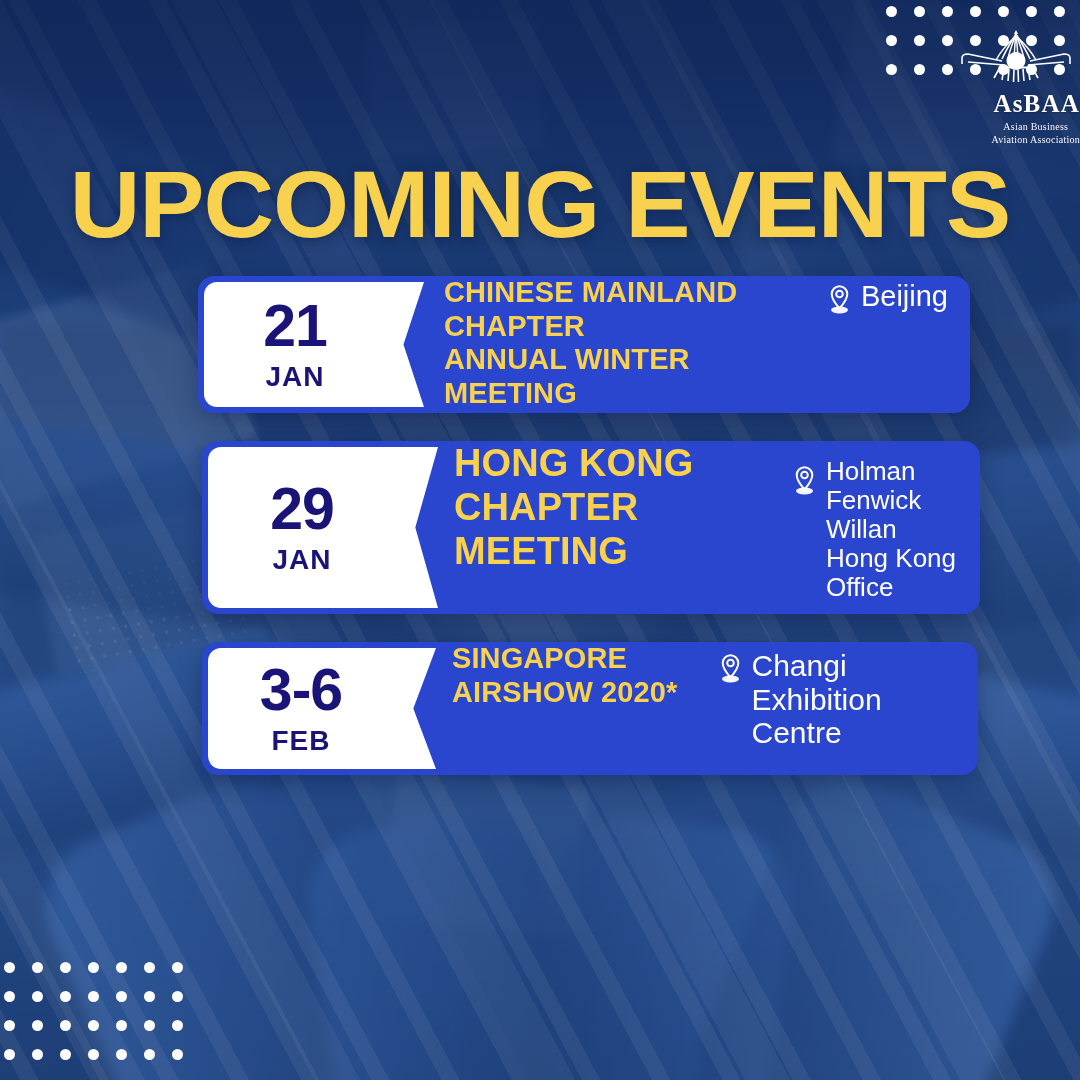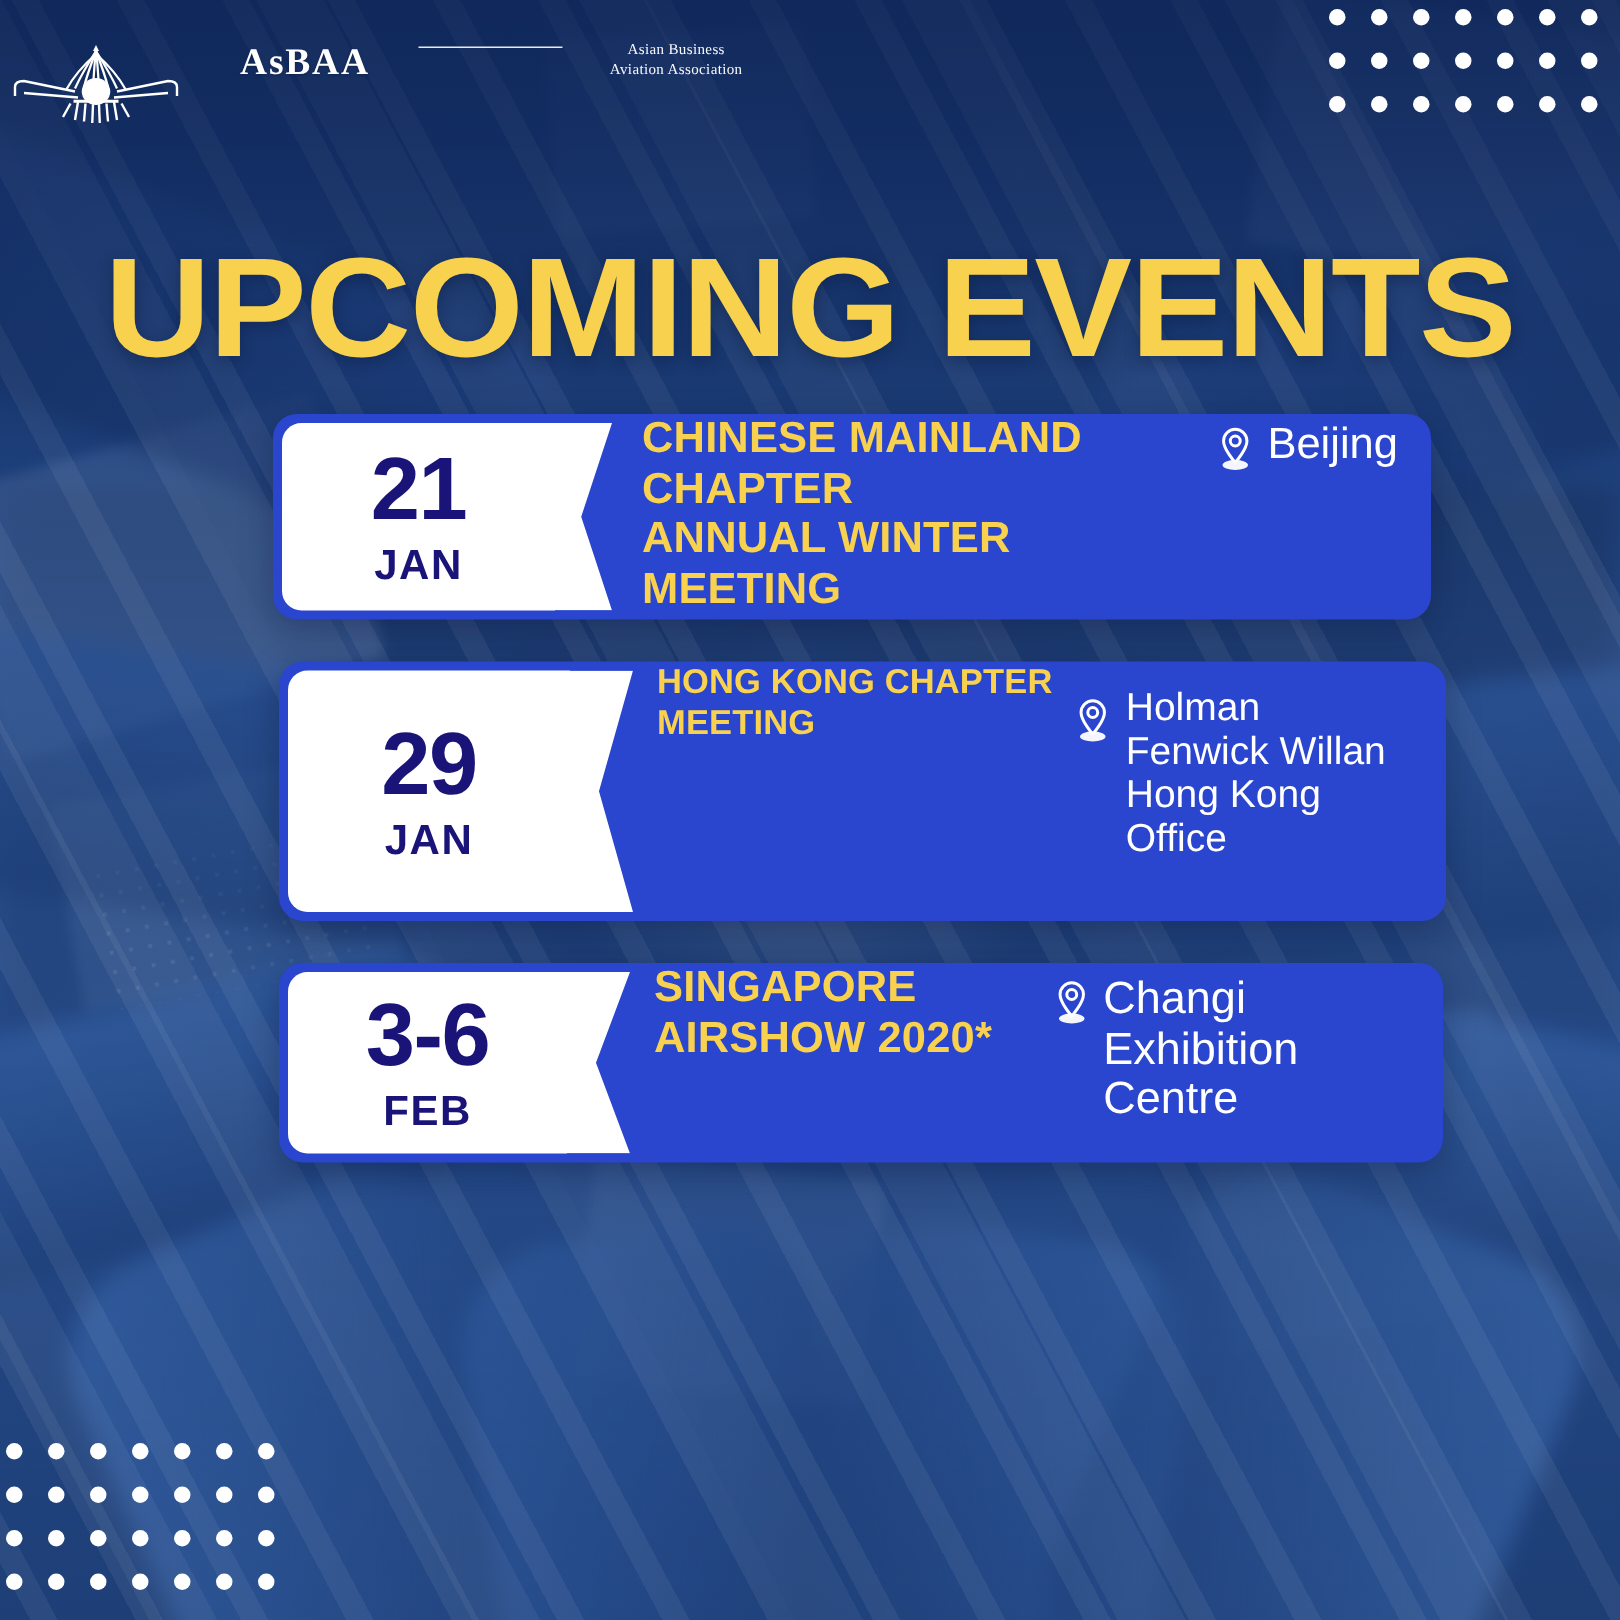--- a/index.html
+++ b/index.html
@@ -102,23 +102,22 @@
   .dots span{
     display:block;position:absolute;width:11px;height:11px;border-radius:50%;
     background:#ffffff;
   }
   #dots-tr{right:8px;top:6px;width:186px;height:86px;}
   #dots-bl{left:4px;bottom:0px;width:186px;height:118px;}
 
   
   .logo{
     position:absolute;left:0;right:0;top:28px;height:110px;
-    display:flex;align-items:flex-start;justify-content:flex-start;
+    display:flex;flex-direction:column;align-items:flex-end;justify-content:flex-start;
     color:#fff;
-    gap:32px;
   }
   .logo svg{display:block;}
   .logo-name{
     font-family:"Liberation Serif", serif;font-weight:700;
     font-size:25px;letter-spacing:1.2px;line-height:1;margin-top:1px;
     text-shadow:0 1px 2px rgba(0,0,0,.25);
   }
   .logo-rule{width:96px;height:1px;background:rgba(255,255,255,.9);margin:3px 0 2px;}
   .logo-sub{
     font-family:"Liberation Serif", serif;font-size:10px;line-height:1.25;
@@ -129,21 +128,21 @@
   .headline{
     position:absolute;left:0;right:0;top:158px;text-align:center;
     font-family:"Liberation Sans", sans-serif;
     font-weight:700;font-size:94px;line-height:1;
     letter-spacing:-1px;color:#F8D14E;
     transform:scaleX(1.04);
     text-shadow:0 3px 10px rgba(10,26,64,.45);
   }
 
   
-  .cards{position:absolute;left:0;right:0;top:276px;}
+  .cards{position:absolute;left:16px;right:0;top:276px;}
   .card{
     position:relative;margin:0 auto 28px;
     background:#2A45CE;border-radius:16px;
     display:flex;align-items:stretch;
     box-shadow:0 6px 22px rgba(8,20,60,.35);
   }
   .card-1{width:772px;height:137px;margin-left:182px;}
   .card-2{width:778px;height:173px;margin-left:186px;}
   .card-3{width:776px;height:133px;margin-left:186px;margin-bottom:0;}
 
@@ -182,21 +181,21 @@
   .ev-title{
     color:#F8D14E;font-weight:700;font-size:30px;line-height:1.16;
     letter-spacing:.1px;
   }
   .ev-loc{
     display:flex;align-items:flex-start;gap:9px;
     color:#ffffff;font-size:30px;line-height:1.12;font-weight:400;margin-top:6px;
   }
   .card-1 .ev-title{font-size:29px;}
   .card-1 .ev-loc{font-size:29px;margin-top:4px;}
-  .card-2 .ev-title{font-size:23px;margin-bottom:16px;}
+  .card-2 .ev-title{font-size:38px;margin-bottom:16px;}
   .card-2 .ev-loc{font-size:26px;margin-top:16px;}
   .card-3 .ev-title{font-size:29px;}
   .card-3 .ev-loc{font-size:30px;margin-top:7px;}
   .pin{flex:0 0 auto;margin-top:4px;}
   .card-2 .pin{margin-top:8px;}
   .loc-text{white-space:pre-line;}
 
   
   .url{
     position:absolute;left:0;right:0;top:966px;text-align:center;

